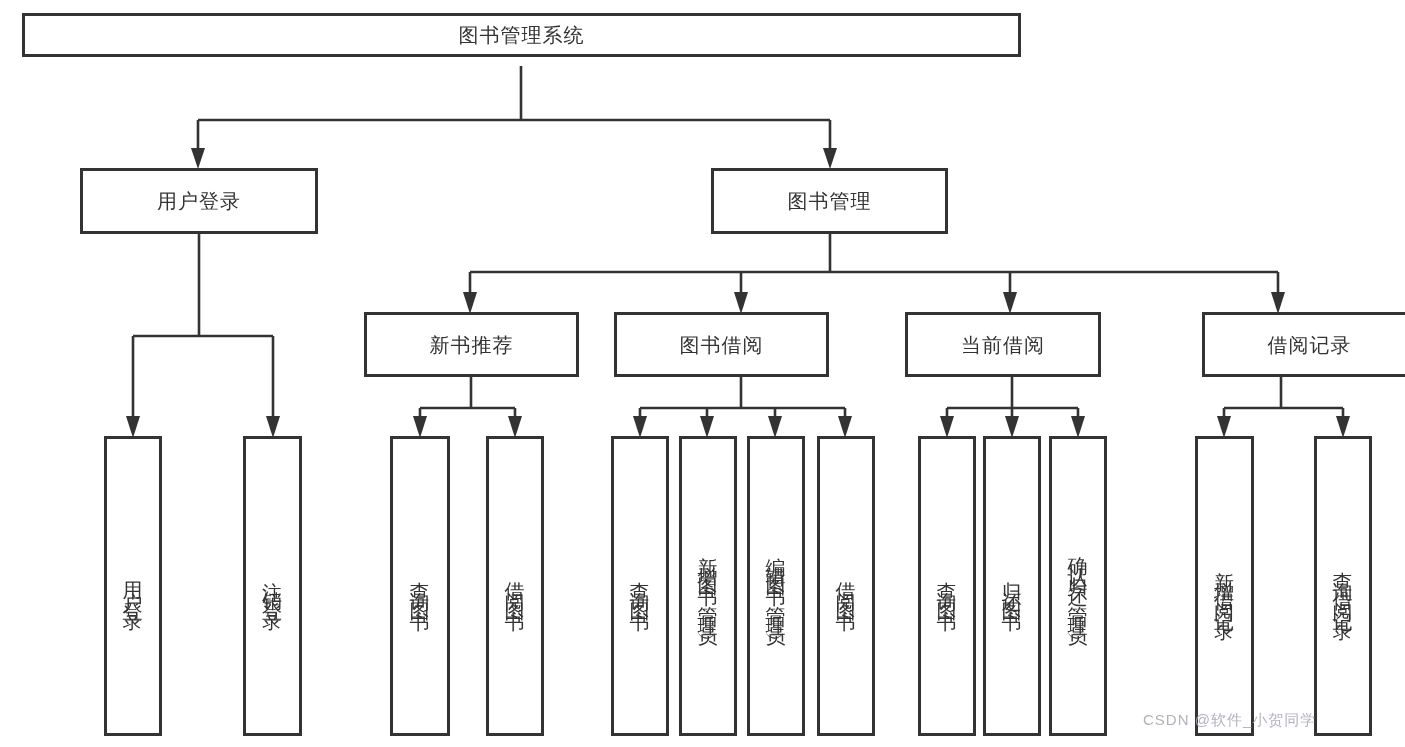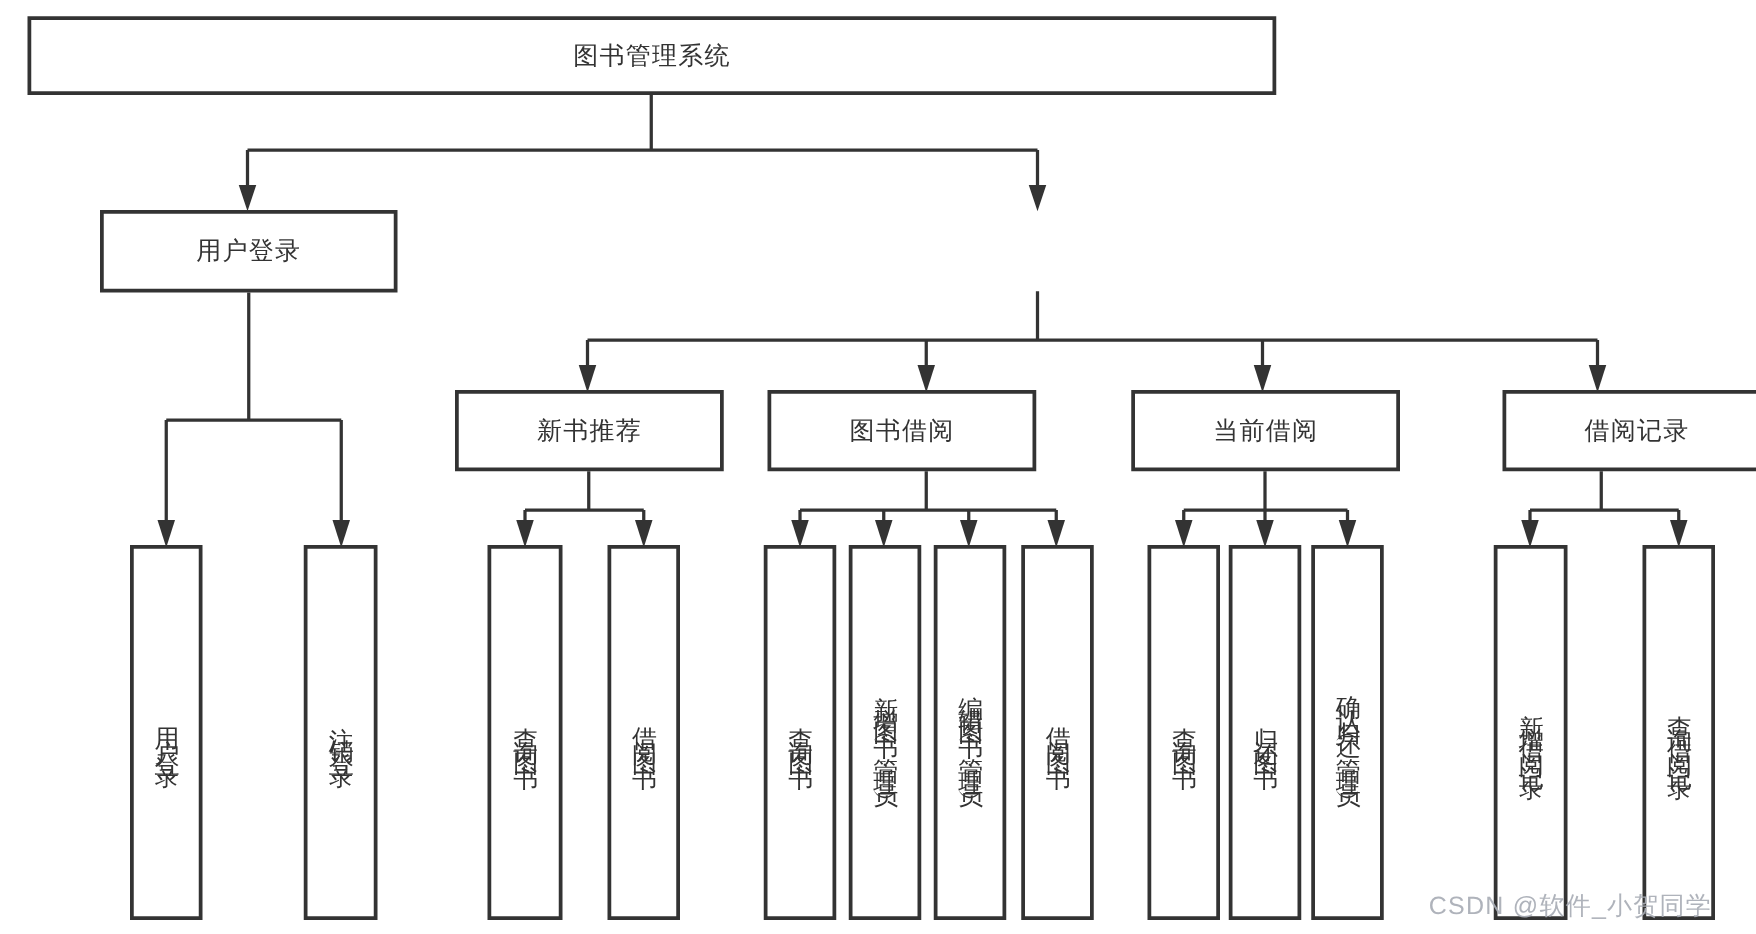--- a/index.html
+++ b/index.html
@@ -20,21 +20,21 @@
     position:absolute; box-sizing:border-box; border:3px solid #333333; background:#ffffff;
     top:436px; height:300px;
     display:flex; align-items:center; justify-content:center; z-index:2;
   }
   .leafbox span {
     writing-mode:vertical-rl; line-height:1;
     font-size:20px; letter-spacing:10px; white-space:nowrap;
   }
   .watermark {
     position:absolute; left:1143px; top:711px; z-index:10;
-    font-size:20px; letter-spacing:1px; color:rgba(168,173,181,0.92); white-space:nowrap;
+    font-size:15px; letter-spacing:1px; color:rgba(168,173,181,0.92); white-space:nowrap;
   }
 </style>
 </head>
 <body>
 
 <div class="canvas">
 
   <svg class="connector-layer" viewBox="0 0 1405 747">
     <g>
       <path d="M521,66 V120 M198,120 H830 M198,120 V150 M830,120 V150"></path>
@@ -71,27 +71,28 @@
       <polygon points="1005,416 1019,416 1012,438"></polygon>
       <polygon points="1071,416 1085,416 1078,438"></polygon>
     </g>
     <g>
       <path d="M1281,376 V408 M1224,408 H1343 M1224,408 V418 M1343,408 V418"></path>
       <polygon points="1217,416 1231,416 1224,438"></polygon>
       <polygon points="1336,416 1350,416 1343,438"></polygon>
     </g>
   </svg>
 
-  <div class="hbox" style="left:22px; top:13px; width:999px; height:63px;">图书管理系统</div>
+  <div class="hbox" style="left:22px; top:13px; width:999px; height:44px;">图书管理系统</div>
 
   <div class="hbox" style="left:80px; top:168px; width:238px; height:66px;">用户登录</div>
+  <div class="hbox" style="left:711px; top:168px; width:237px; height:66px;">图书管理</div>
 
   <div class="hbox" style="left:364px; top:312px; width:215px; height:65px;font-family:Liberation Serif, serif;">新书推荐</div>
   <div class="hbox" style="left:614px; top:312px; width:215px; height:65px;">图书借阅</div>
-  <div class="hbox" style="left:905px; top:312px; width:215px; height:65px;">当前借阅</div>
+  <div class="hbox" style="left:905px; top:312px; width:196px; height:65px;">当前借阅</div>
   <div class="hbox" style="left:1174px; top:312px; width:215px; height:65px;margin-left:28px;">借阅记录</div>
 
   <div class="leafbox" style="left:104px; width:58px;">
     <span>用户登录</span>
   </div>
   <div class="leafbox" style="left:243px; width:59px;">
     <span>注销登录</span>
   </div>
 
   <div class="leafbox" style="left:390px; width:60px;">

